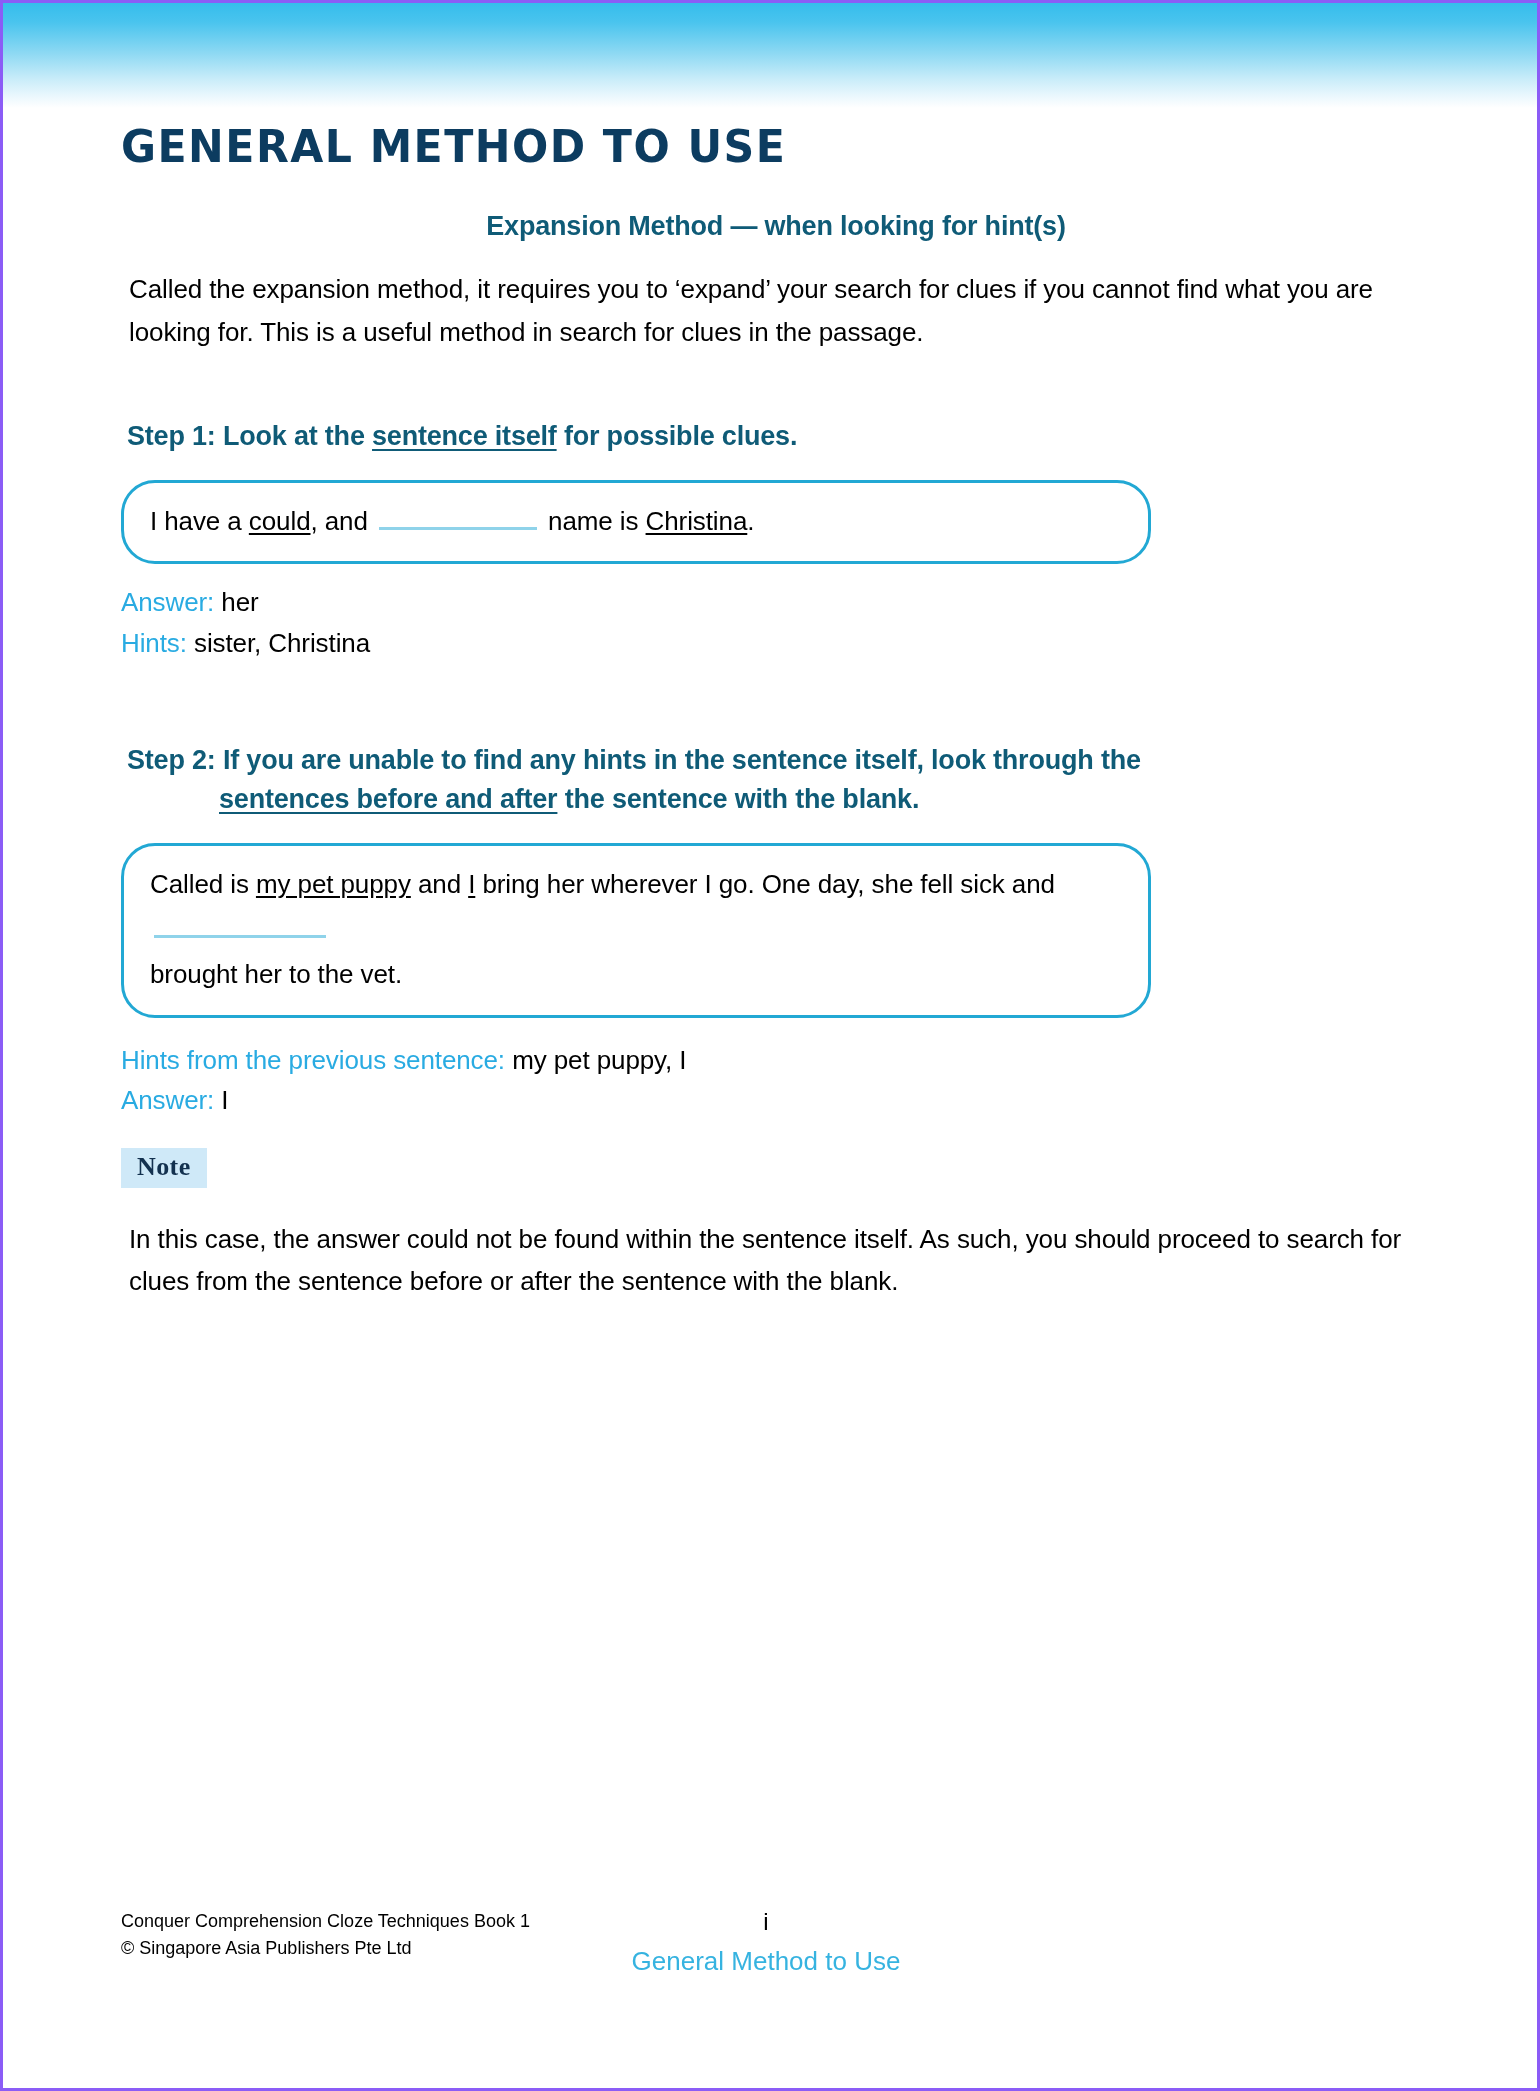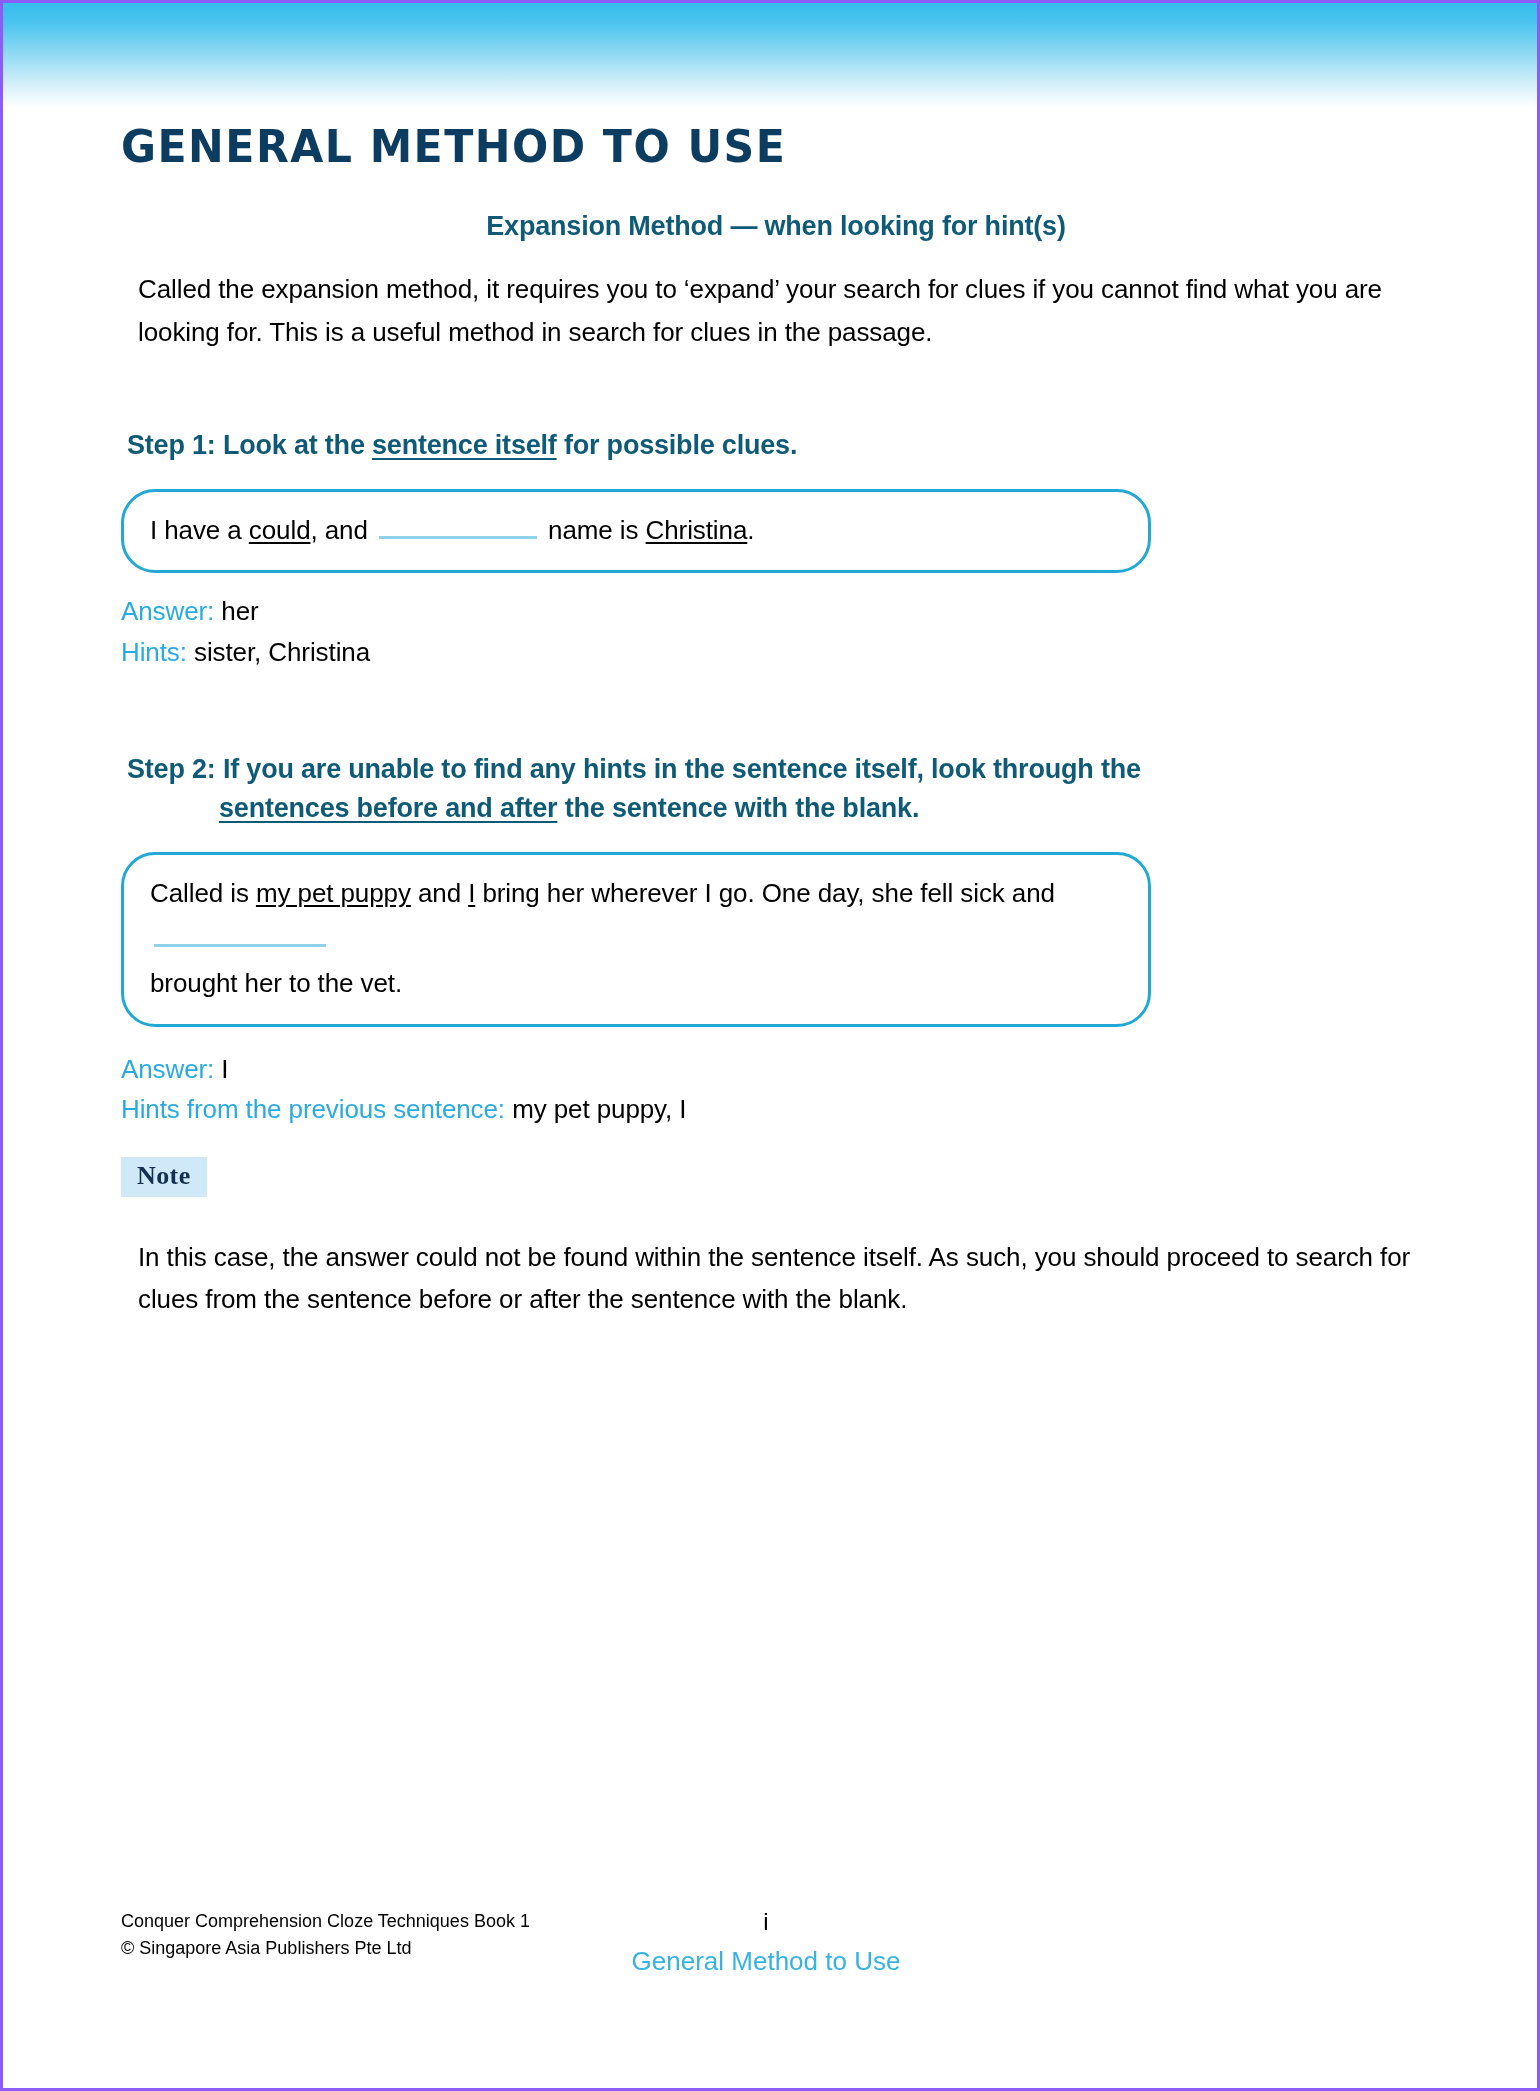--- a/index.html
+++ b/index.html
@@ -66,21 +66,21 @@
     margin: 0 0 26px 0;
     letter-spacing: -0.2px;
     text-align: center;
   }
 
   
   .body-para {
     font-size: 26px;
     color: #000000;
     line-height: 1.62;
-    margin: 17px;
+    margin: 8px;
     text-align: left;
     letter-spacing: -0.1px;
   }
 
   
   .step-head {
     font-size: 27px;
     font-weight: bold;
     color: #0f5b77;
     line-height: 1.45;
@@ -224,22 +224,22 @@
     <div class="step-head justify"><span>Step 2: If you are unable to find any hints in the sentence itself, look through the</span><span class="indent-line"><span class="u">sentences before and after</span><span> the sentence with the blank.</span></span></div>
 
     <div class="sp-18"></div>
 
     <div class="example-wrap">
       <div class="example-box"><span>Called is </span><span class="u">my pet puppy</span><span> and </span><span class="u">I</span><span> bring her wherever I go. One day, she fell sick and </span><span class="blank-line wide"></span><br><span>brought her to the vet.</span></div>
     </div>
 
     <div class="sp-22"></div>
 
+    <div class="ans-line"><span class="ans-label">Hints from the previous sentence:</span> <span>my pet puppy, I</span></div>
     <div class="ans-line"><span class="ans-label">Answer:</span> <span>I</span></div>
-    <div class="ans-line"><span class="ans-label">Hints from the previous sentence:</span> <span>my pet puppy, I</span></div>
 
     <div class="sp-28"></div>
 
     <div>
       <span class="note-badge">Note</span>
     </div>
 
     <div class="sp-22"></div>
 
     <p class="body-para">In this case, the answer could not be found within the sentence itself. As such, you should proceed to search for clues from the sentence before or after the sentence with the blank.</p>

